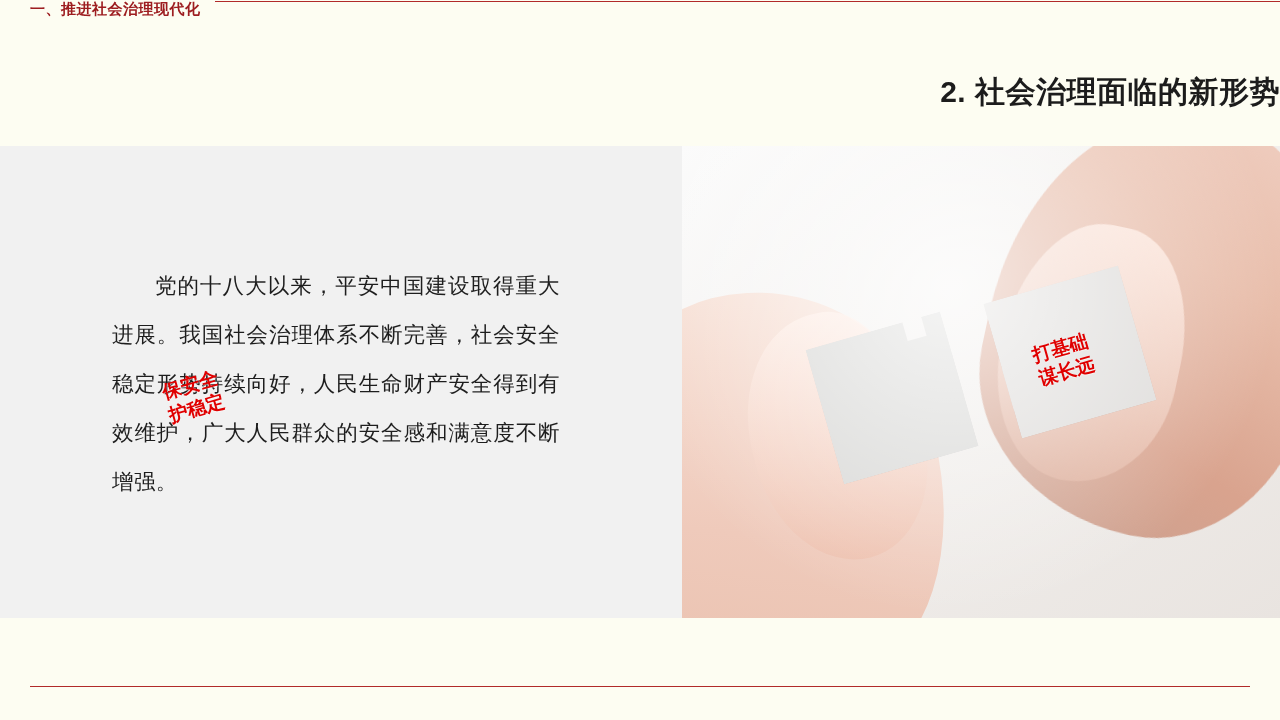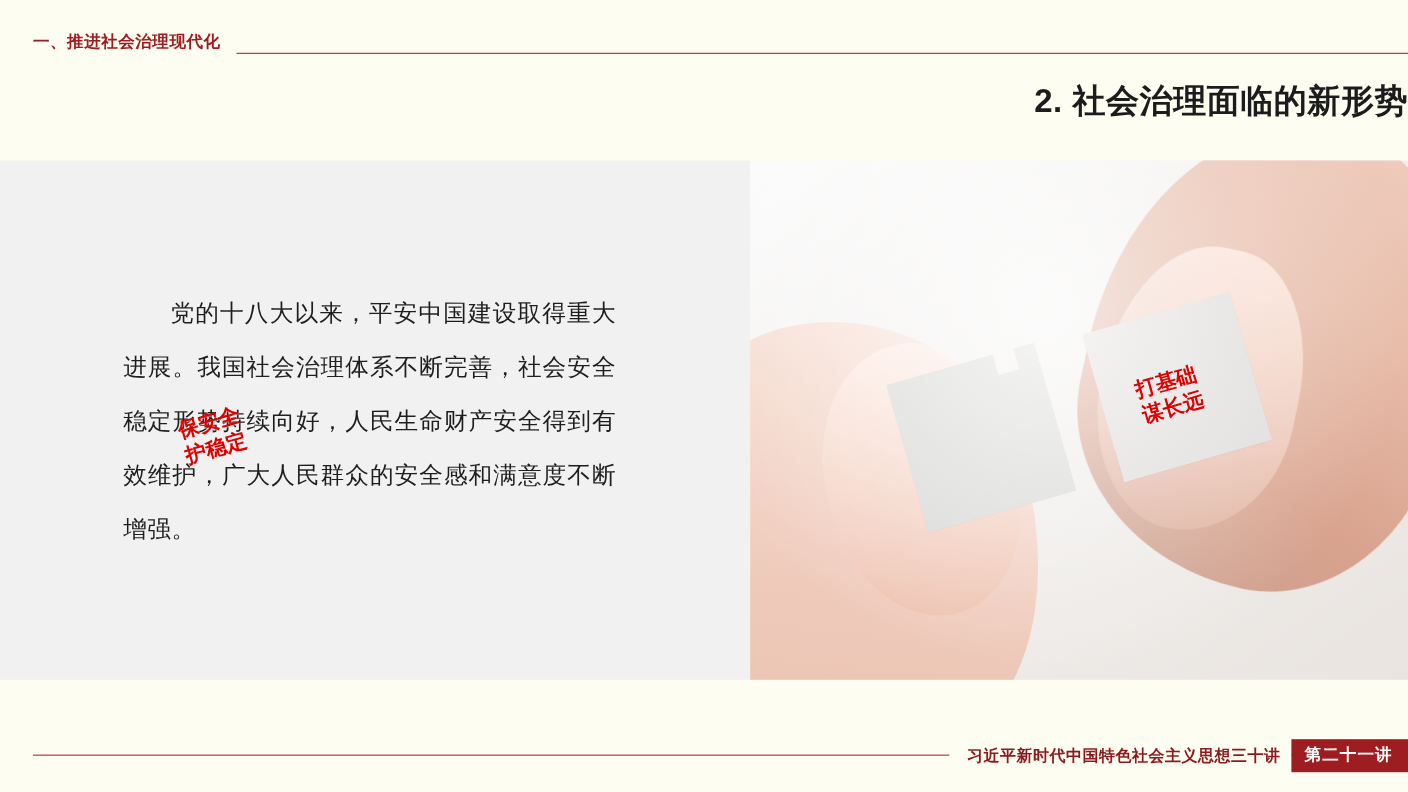--- a/index.html
+++ b/index.html
@@ -16,21 +16,21 @@
   }
 
   
   .top-header {
     position: absolute;
     left: 0;
     top: 0;
     width: 1280px;
     height: 48px;
     display: flex;
-    align-items: flex-end;
+    align-items: flex-start;
   }
   .top-header-label {
     margin-left: 30px;
     font-size: 15px;
     font-weight: bold;
     color: #9d1d20;
     letter-spacing: 0.5px;
     white-space: nowrap;
   }
   .top-header-rule {
@@ -272,17 +272,13 @@
 
 </div>
 
 <div class="puzzle-label label-left">保安全
 护稳定</div>
 <div class="puzzle-label label-right">打基础
 谋长远</div>
 
 <div class="footer">
   <div class="footer-rule"></div>
-  <div class="footer-right">
-    <span class="footer-course">习近平新时代中国特色社会主义思想三十讲</span>
-    <span class="footer-badge">第二十一讲</span>
-  </div>
 </div>
 
 </body></html>

